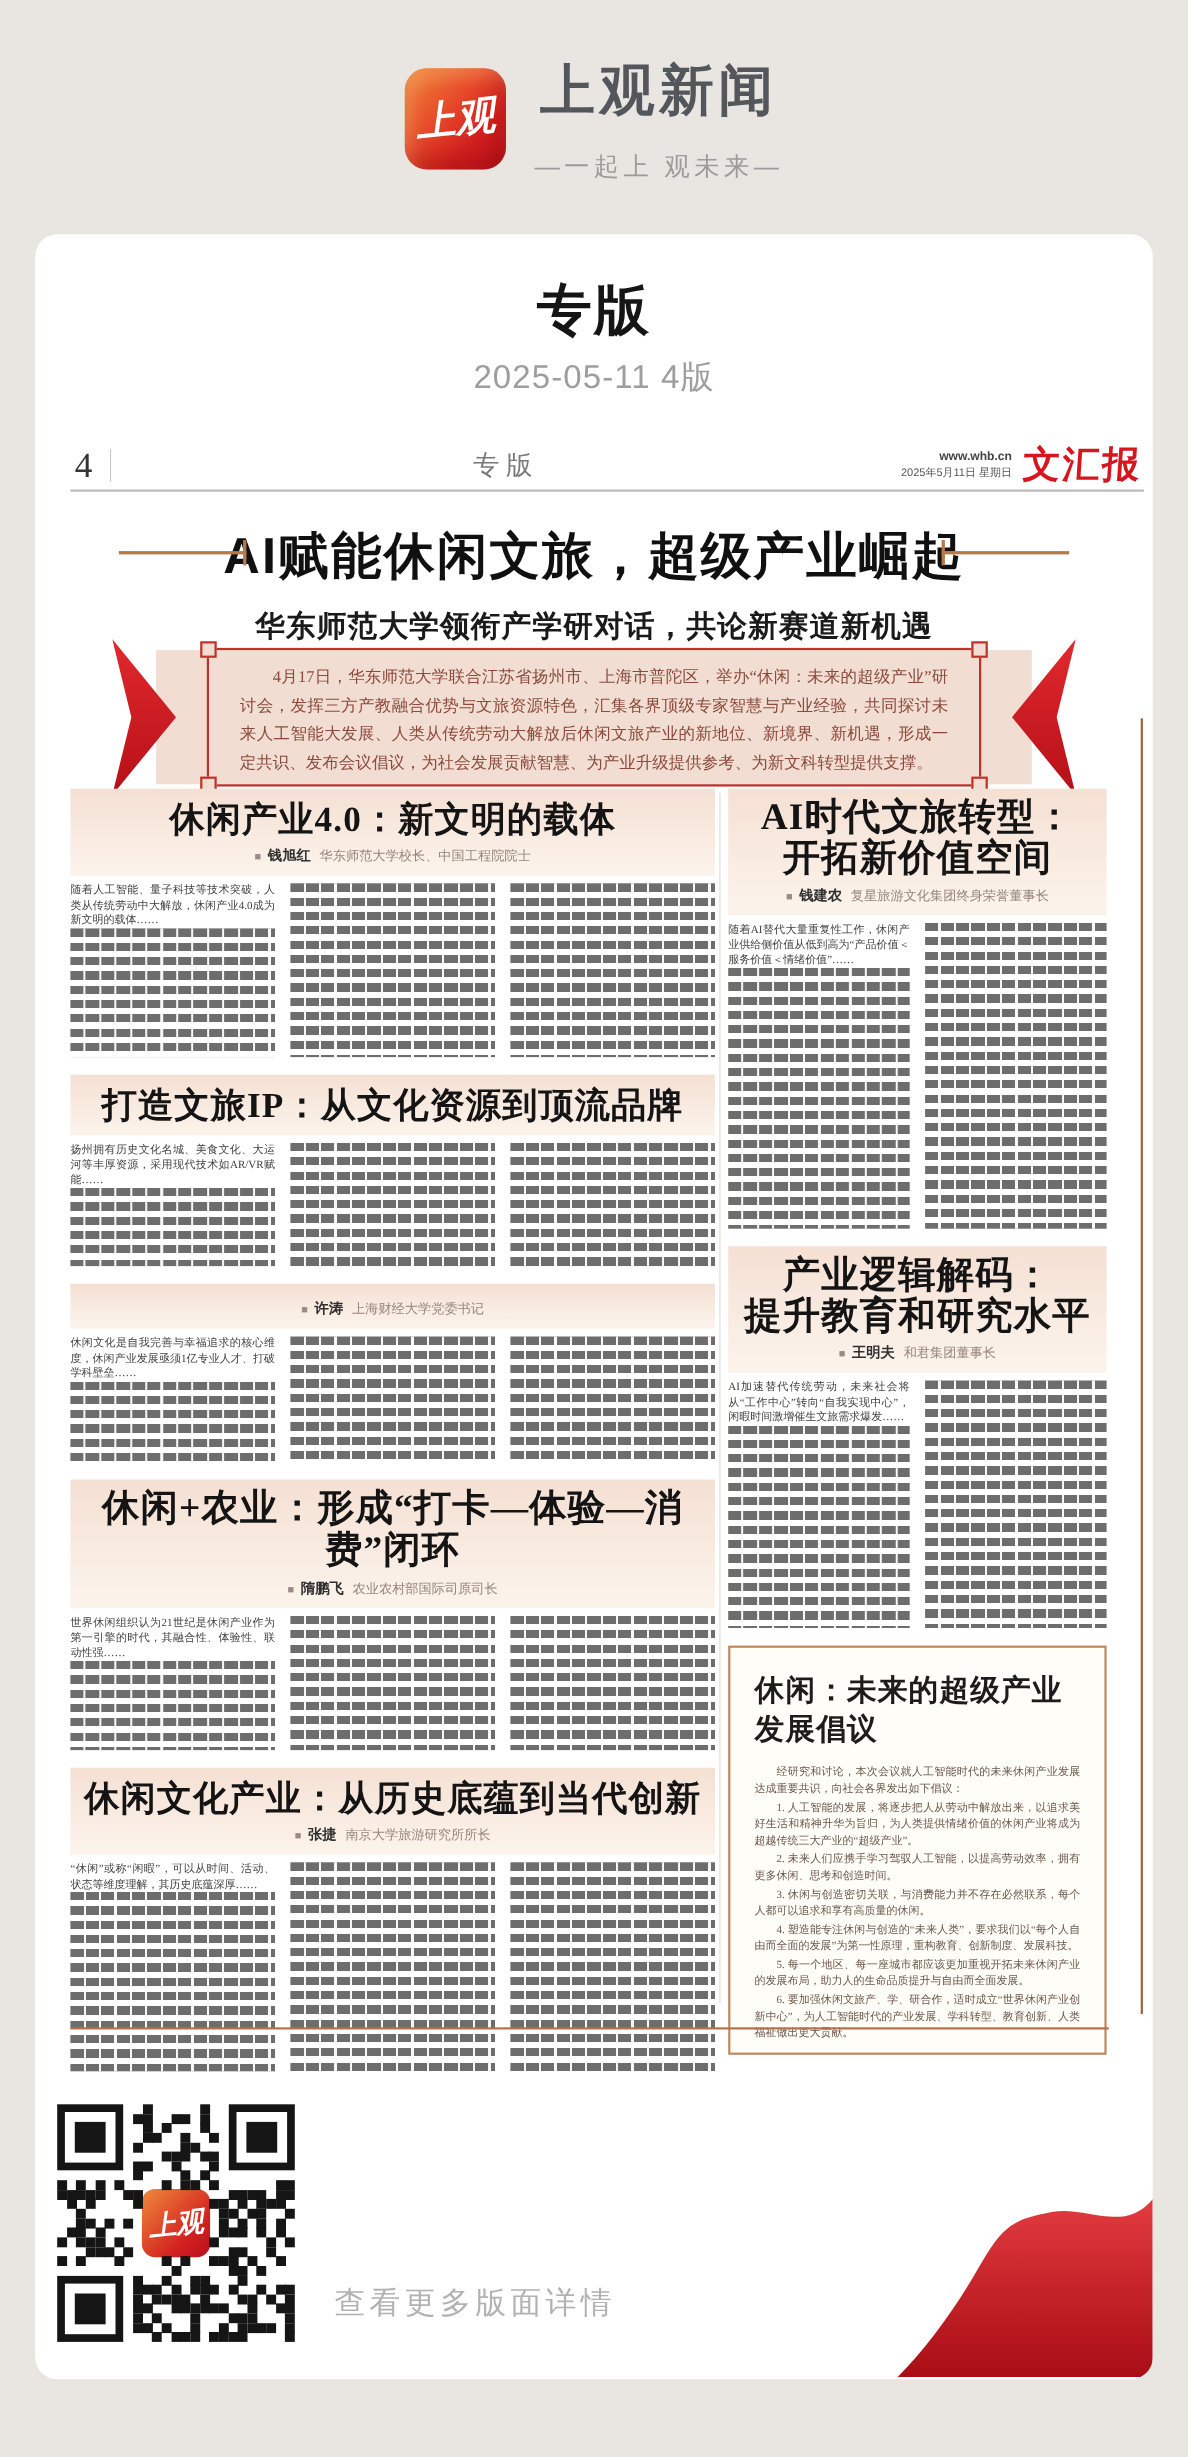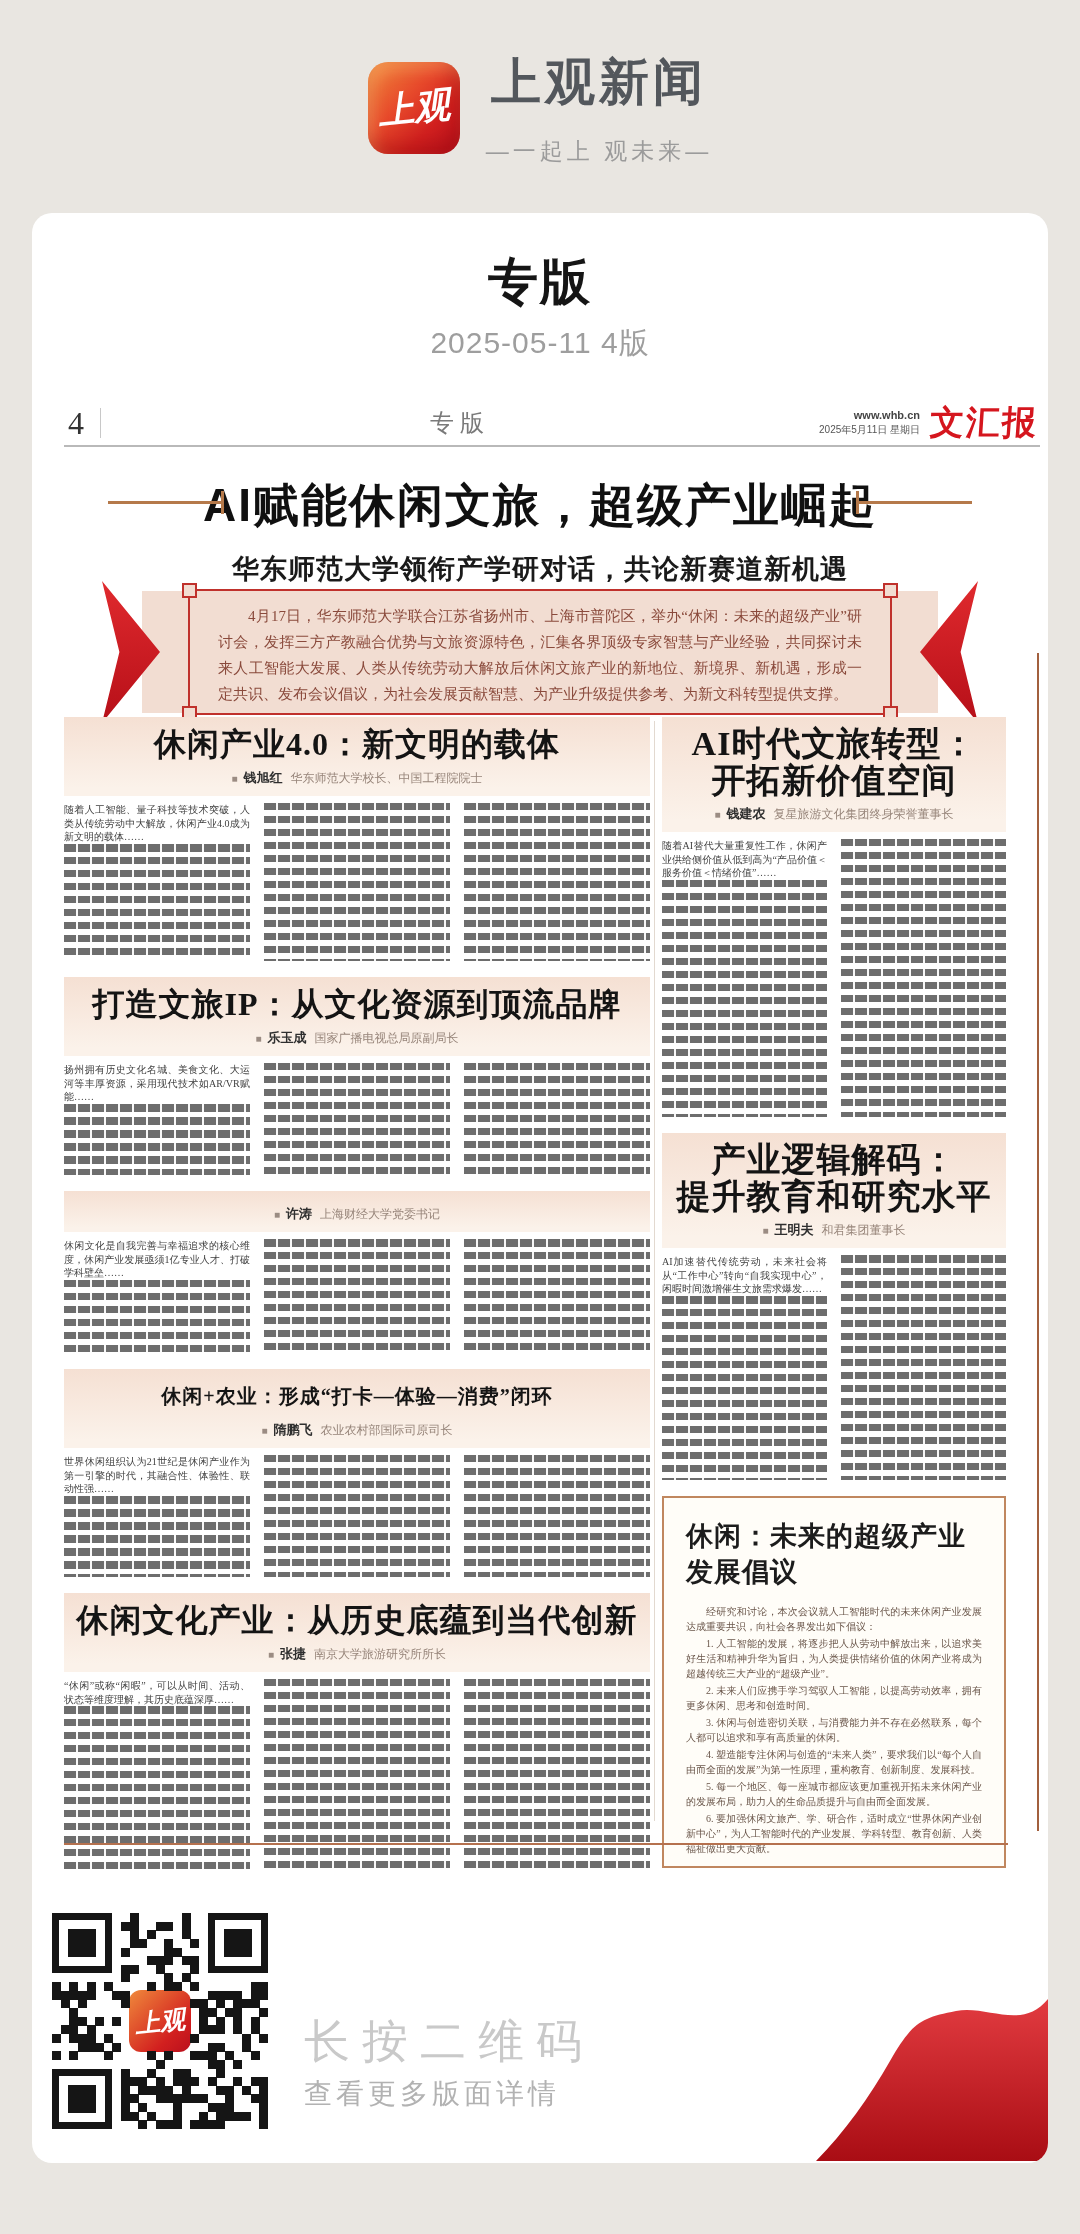--- a/index.html
+++ b/index.html
@@ -204,23 +204,20 @@
               </div>
             <div class="bcol">
                 <div class="fill"></div>
               </div>
           </div>
         </div>
 
         <div class="art">
           <div class="art-header">
             <h3 class="art-title">打造文旅IP：从文化资源到顶流品牌</h3>
-            <div class="byline">
-              <span class="marker">■</span><span class="author">乐玉成</span><span>国家广播电视总局原副局长</span>
-            </div>
           </div>
           <div class="art-body" style="height:112px;">
             <div class="bcol">
                 <div class="lead">扬州拥有历史文化名城、美食文化、大运河等丰厚资源，采用现代技术如AR/VR赋能……</div>
                 <div class="fill"></div>
               </div>
             <div class="bcol">
                 <div class="fill"></div>
               </div>
             <div class="bcol">
@@ -244,21 +241,21 @@
                 <div class="fill"></div>
               </div>
             <div class="bcol">
                 <div class="fill"></div>
               </div>
           </div>
         </div>
 
         <div class="art">
           <div class="art-header">
-            <h3 class="art-title" style="font-size:20px;">休闲+农业：形成“打卡—体验—消费”闭环</h3>
+            <h3 class="art-title" style="font-size:34px;">休闲+农业：形成“打卡—体验—消费”闭环</h3>
             <div class="byline">
               <span class="marker">■</span><span class="author">隋鹏飞</span><span>农业农村部国际司原司长</span>
             </div>
           </div>
           <div class="art-body" style="height:122px;">
             <div class="bcol">
                 <div class="lead">世界休闲组织认为21世纪是休闲产业作为第一引擎的时代，其融合性、体验性、联动性强……</div>
                 <div class="fill"></div>
               </div>
             <div class="bcol">
@@ -523,21 +520,20 @@
         <div class="qr-cell" style="left: 86.4px; top: 207.36px; width: 9px; height: 9px;"></div>
         <div class="qr-cell" style="left: 103.68px; top: 207.36px; width: 9px; height: 9px;"></div>
         <div class="qr-cell" style="left: 112.32px; top: 207.36px; width: 9px; height: 9px;"></div>
         <div class="qr-cell" style="left: 120.96px; top: 207.36px; width: 9px; height: 9px;"></div>
         <div class="qr-cell" style="left: 138.24px; top: 207.36px; width: 9px; height: 9px;"></div>
         <div class="qr-cell" style="left: 146.88px; top: 207.36px; width: 9px; height: 9px;"></div>
         <div class="qr-cell" style="left: 155.52px; top: 207.36px; width: 9px; height: 9px;"></div>
         <div class="qr-cell" style="left: 164.16px; top: 207.36px; width: 9px; height: 9px;"></div>
         <div class="qr-cell" style="left: 207.36px; top: 207.36px; width: 9px; height: 9px;"></div>
       </div>
-    <div class="qr-text1">长按二维码</div>
     <div class="qr-text2">查看更多版面详情</div>
 
     <svg class="swoosh" viewBox="0 0 232 168">
       <defs>
         <linearGradient id="sw" x1="0" y1="0" x2="0" y2="1">
           <stop offset="0" stop-color="#e23b40"></stop>
           <stop offset="1" stop-color="#a90d14"></stop>
         </linearGradient>
       </defs>
       <path d="M232 4 C 206 36, 172 10, 140 16 C 104 23, 96 28, 74 66 C 54 101, 28 138, 0 166 L 232 166 Z" fill="url(#sw)"></path>

